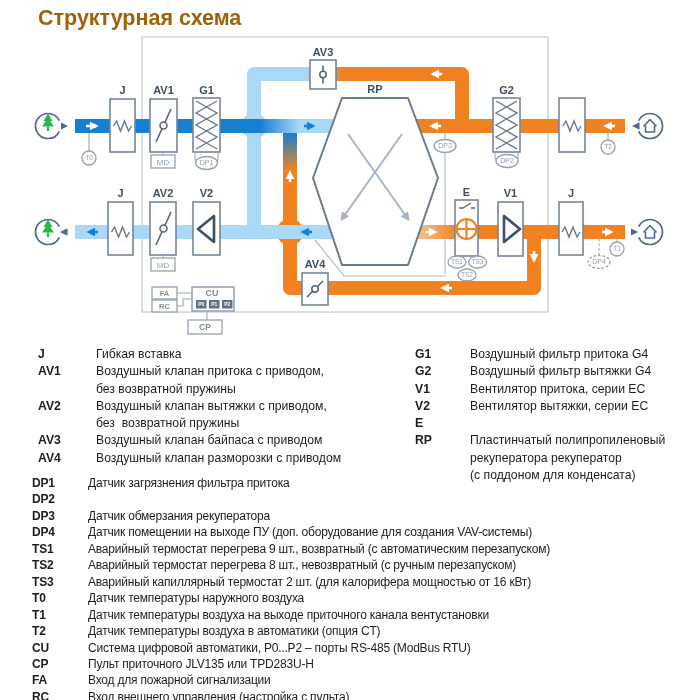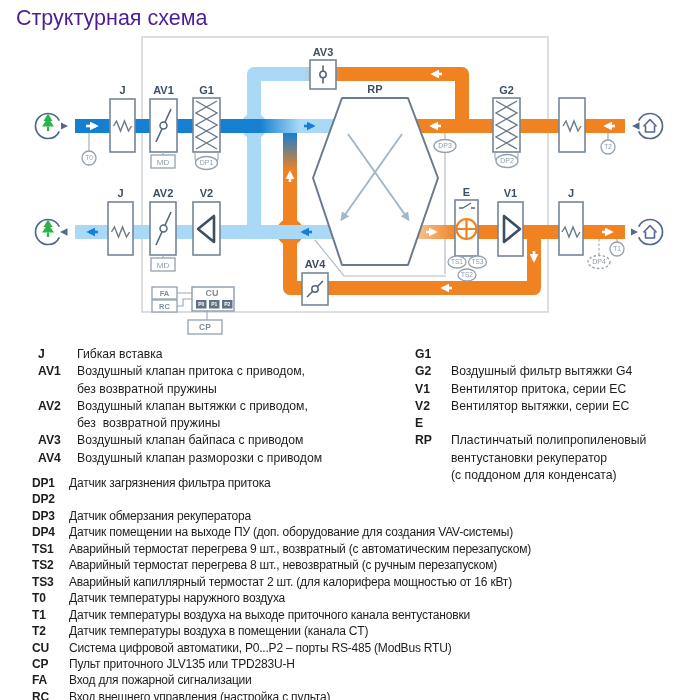--- a/index.html
+++ b/index.html
@@ -1,37 +1,37 @@
 <!DOCTYPE html>
 <html><head>
 <meta charset="utf-8">
 <style>
   html,body{margin:0;padding:0;background:#fff;}
   #page{position:relative;width:700px;height:700px;background:#fff;overflow:hidden;
         font-family:"Liberation Sans",sans-serif;}
-  #title{position:absolute;left:16px;top:6px;font-size:21.5px;font-weight:normal;color:#4c1d95;}
+  #title{position:absolute;left:38px;top:6px;font-size:21.5px;font-weight:bold;color:#a16207;}
   #schematic{position:absolute;left:0;top:0;width:700px;height:340px;}
   svg text{font-family:"Liberation Sans",sans-serif;}
   .lbl{font-weight:bold;font-size:11px;fill:#3d4f63;text-anchor:middle;}
   .sns{font-size:6.5px;fill:#8e9cab;text-anchor:middle;}
   .sns7{font-size:7px;fill:#8e9cab;text-anchor:middle;}
   .mdt{font-size:8px;fill:#8e9cab;text-anchor:middle;}
   .ctl{font-size:7.5px;font-weight:bold;fill:#7f8d9c;text-anchor:middle;}
   .cut{font-size:9px;font-weight:bold;fill:#7f8d9c;text-anchor:middle;}
   .pt{font-size:5px;font-weight:bold;fill:#ffffff;text-anchor:middle;}
   .cpt{font-size:8.5px;font-weight:bold;fill:#7f8d9c;text-anchor:middle;}
   .bx{fill:#fff;stroke:#75859a;stroke-width:1.6;}
   .sym{fill:none;stroke:#54657a;stroke-width:1.6;}
   .spr{fill:none;stroke:#6a7a8d;stroke-width:1.4;}
   .snl{fill:none;stroke:#9aa7b5;stroke-width:1.1;}
   .snc{fill:#fff;stroke:#93a1b0;stroke-width:1.3;}
   .legend{position:absolute;color:#1d1d1d;}
   .lrow{display:flex;}
   .lt{font-weight:bold;flex:0 0 auto;}
-  .ld{flex:0 0 auto;white-space:pre;}
+  .ld{flex:0 0 auto;white-space:pre;margin-left:19px;}
   #legend-left{left:38px;top:346px;font-size:12.2px;line-height:17.3px;}
   #legend-left .lt{width:39px;}
   #legend-right{left:415px;top:346px;font-size:12.2px;line-height:17.3px;}
   #legend-right .lt{width:36px;}
   #legend-bottom{left:32px;top:475px;font-size:12px;line-height:16.45px;letter-spacing:-0.2px;}
   #legend-bottom .lt{width:37px;}
 </style>
 </head>
 <body>
 
@@ -313,20 +313,21 @@
         <span class="ld">Воздушный клапан байпаса с приводом</span>
       </div>
       <div class="lrow">
         <span class="lt">AV4</span>
         <span class="ld">Воздушный клапан разморозки с приводом</span>
       </div>
     </div>
   <div id="legend-right" class="legend">
       <div class="lrow">
         <span class="lt">G1</span>
+        <span class="ld">Воздушный фильтр притока G4</span>
       </div>
       <div class="lrow">
         <span class="lt">G2</span>
         <span class="ld">Воздушный фильтр вытяжки G4</span>
       </div>
       <div class="lrow">
         <span class="lt">V1</span>
         <span class="ld">Вентилятор притока, серии EC</span>
       </div>
       <div class="lrow">
@@ -335,21 +336,21 @@
       </div>
       <div class="lrow">
         <span class="lt">E</span>
       </div>
       <div class="lrow">
         <span class="lt">RP</span>
         <span class="ld">Пластинчатый полипропиленовый</span>
       </div>
       <div class="lrow">
         <span class="lt"></span>
-        <span class="ld">вентустановки рекуператор</span>
+        <span class="ld">рекуператора рекуператор</span>
       </div>
       <div class="lrow">
         <span class="lt"></span>
         <span class="ld">(с поддоном для конденсата)</span>
       </div>
     </div>
   <div id="legend-bottom" class="legend">
       <div class="lrow">
         <span class="lt">DP1</span>
         <span class="ld">Датчик загрязнения фильтра притока</span>
@@ -380,21 +381,21 @@
       <div class="lrow">
         <span class="lt">T0</span>
         <span class="ld">Датчик температуры наружного воздуха</span>
       </div>
       <div class="lrow">
         <span class="lt">T1</span>
         <span class="ld">Датчик температуры воздуха на выходе приточного канала вентустановки</span>
       </div>
       <div class="lrow">
         <span class="lt">T2</span>
-        <span class="ld">Датчик температуры воздуха в помещении (канала CT)</span>
+        <span class="ld">Датчик температуры воздуха в автоматики (опция CT)</span>
       </div>
       <div class="lrow">
         <span class="lt">CU</span>
         <span class="ld">Система цифровой автоматики, P0...P2 – порты RS-485 (ModBus RTU)</span>
       </div>
       <div class="lrow">
         <span class="lt">CP</span>
         <span class="ld">Пульт приточного JLV135 или TPD283U-H</span>
       </div>
       <div class="lrow">

